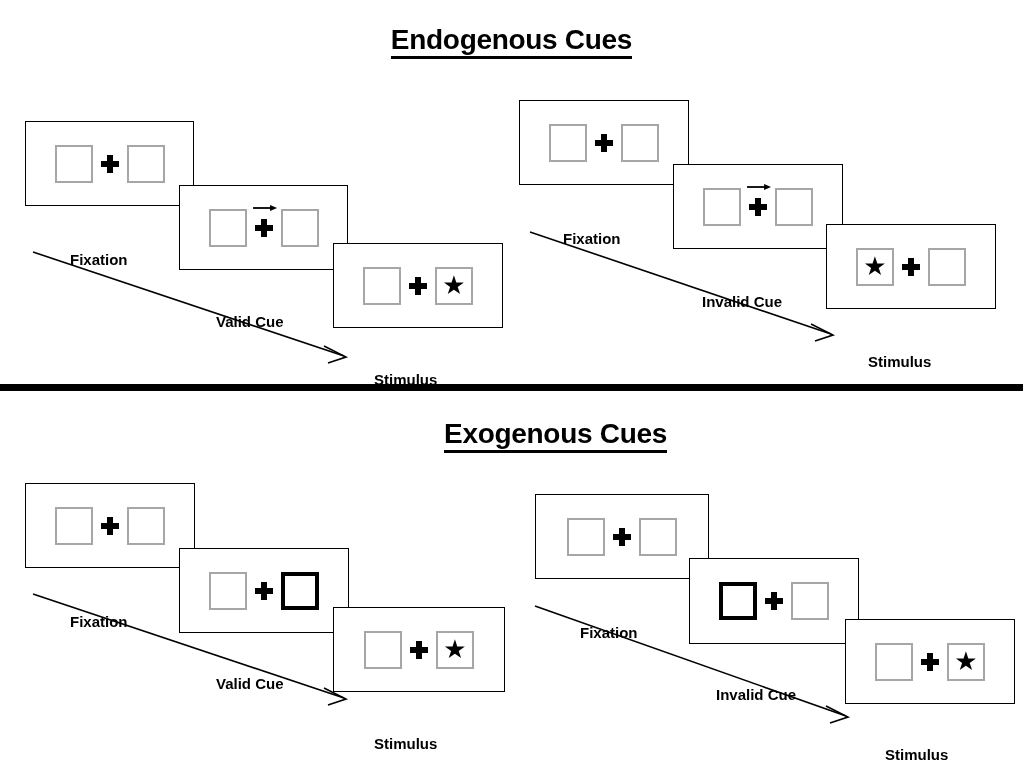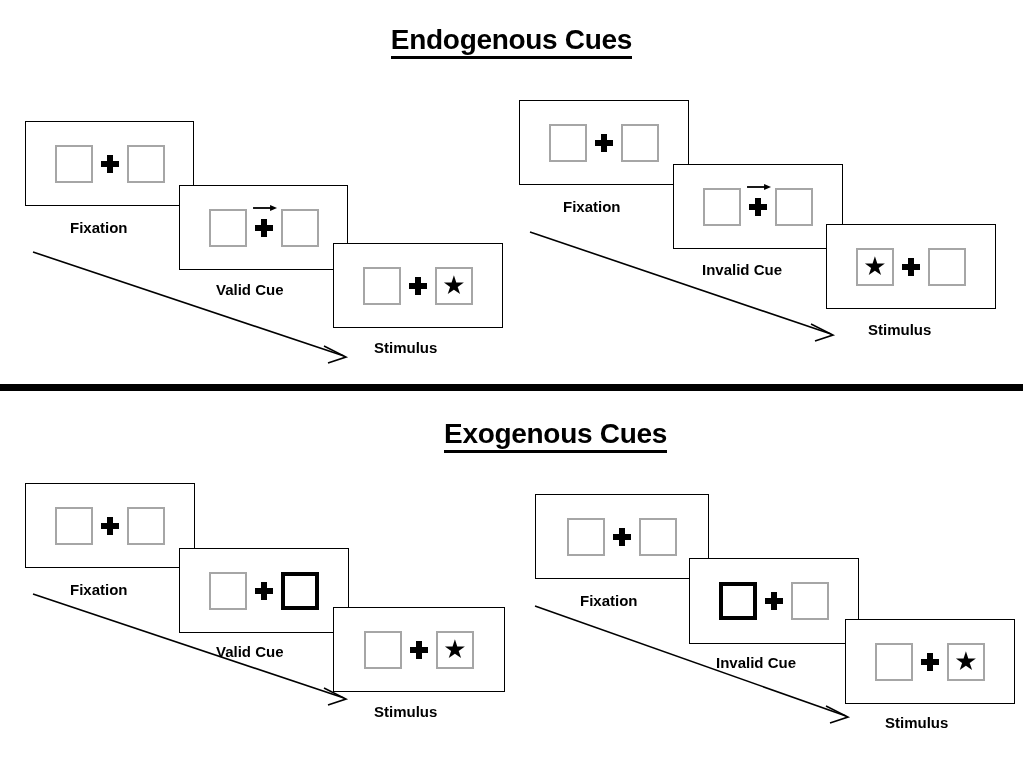--- a/index.html
+++ b/index.html
@@ -128,20 +128,21 @@
   }
 
   
   .caption {
     position: absolute;
     font-size: 15px;
     font-weight: bold;
     color: #000000;
     white-space: nowrap;
     z-index: 3;
+    margin-top: 32px;
   }
 
   
   .timeline-arrow {
     position: absolute;
     z-index: 1;
     overflow: visible;
   }
 </style>
 </head>

